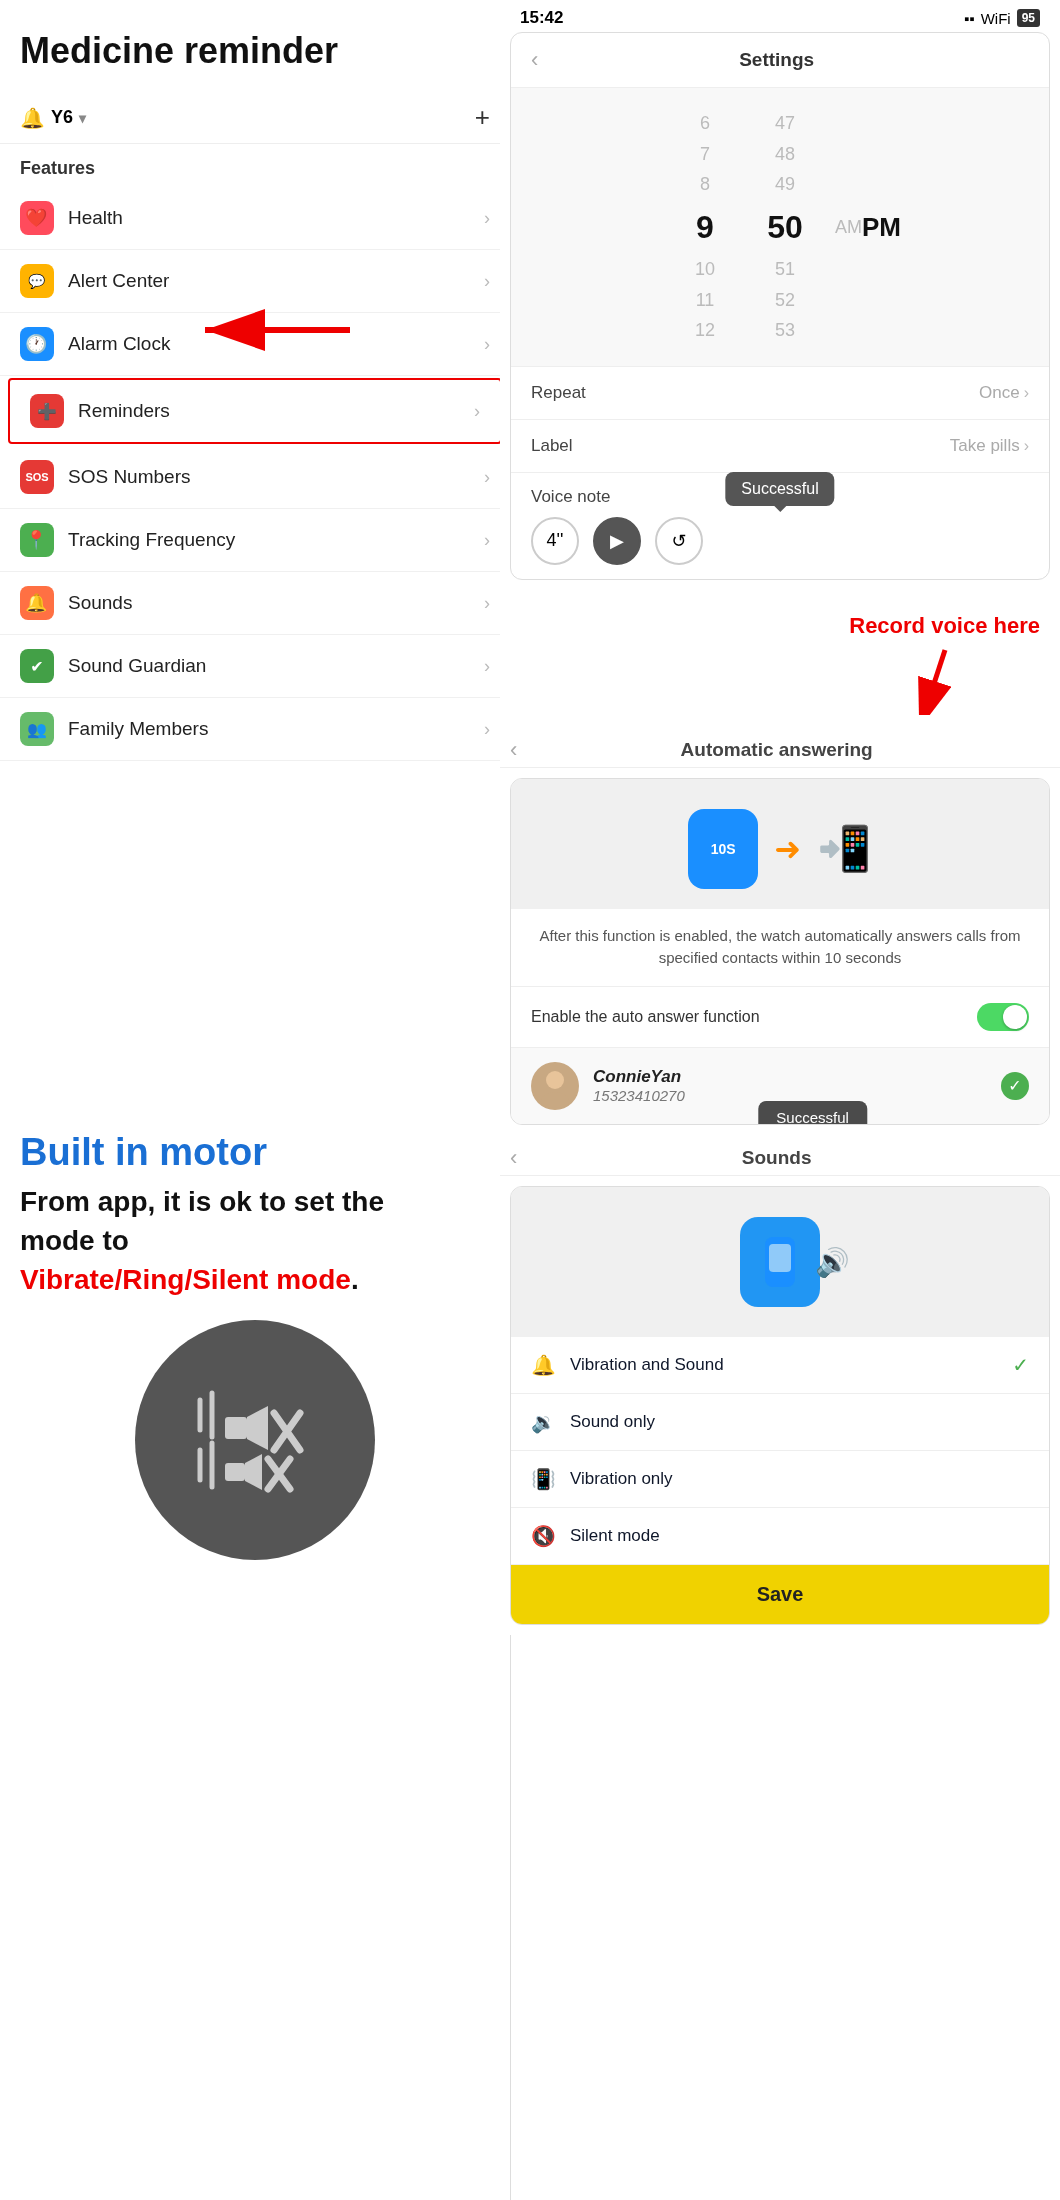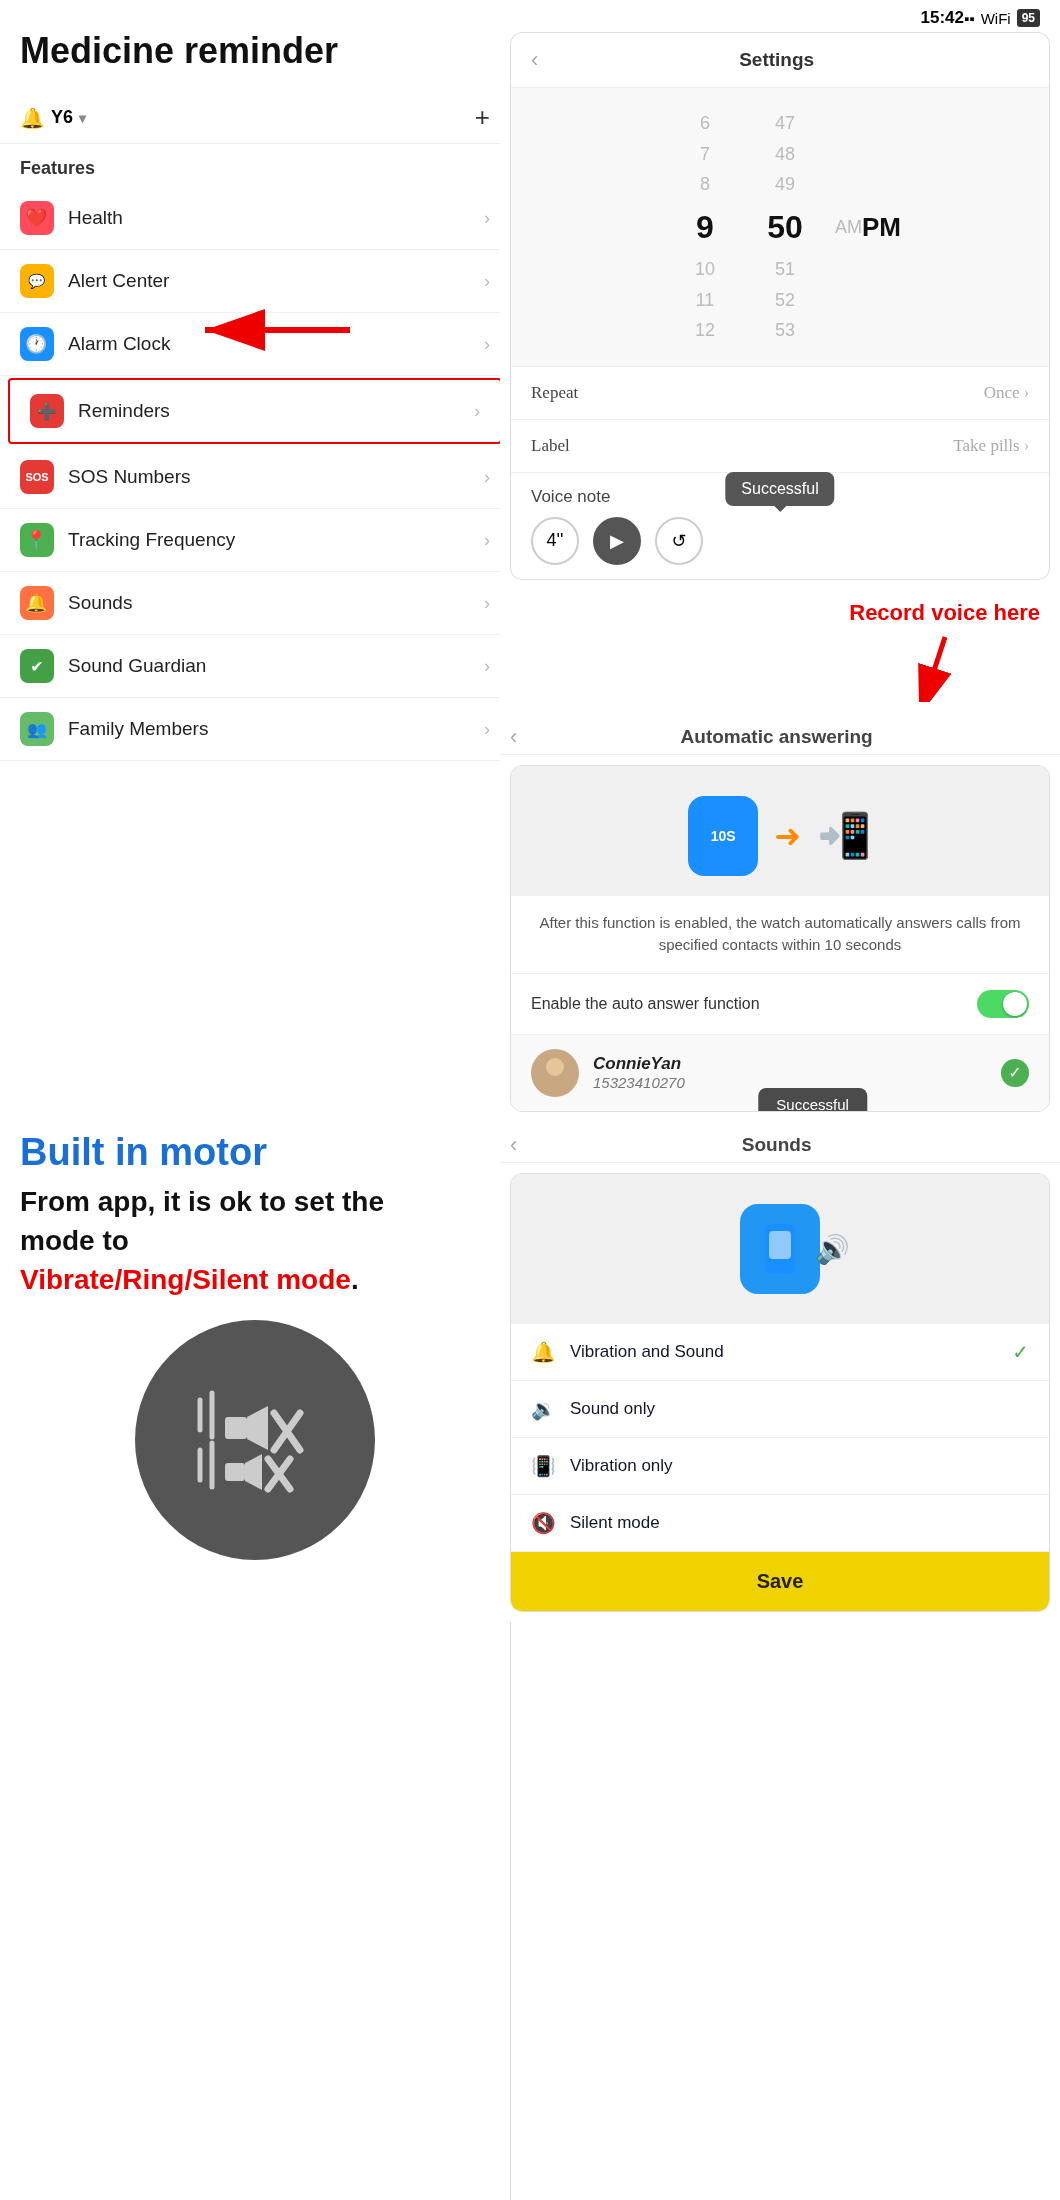--- a/index.html
+++ b/index.html
@@ -112,21 +112,21 @@
       position: absolute;
       right: 0;
       top: 0;
       width: 560px;
       background: #fff;
     }
 
     
     .phone-status-bar {
       display: flex;
-      justify-content: flex-end;
+      justify-content: space-between;
       align-items: center;
       padding: 8px 20px 4px 20px;
       background: #fff;
     }
     .status-time { font-size: 17px; font-weight: 600; }
     .status-icons { display: flex; align-items: center; gap: 6px; font-size: 15px; }
     .battery-badge {
       background: #333;
       color: #fff;
       font-size: 12px;
@@ -209,21 +209,20 @@
       padding: 4px 20px;
     }
 
     
     .settings-row {
       display: flex;
       align-items: center;
       justify-content: space-between;
       padding: 16px 20px;
       border-top: 1px solid #eee;
-      font-family: Liberation Serif, serif;
     }
     .settings-row .row-label { font-size: 17px; color: #444; }
     .settings-row .row-value { font-size: 17px; color: #aaa; display: flex; align-items: center; gap: 4px; }
     .settings-row .row-value .chev { font-size: 16px; color: #bbb; }
 
     
     .voice-note-section {
       padding: 14px 20px;
       border-top: 1px solid #eee;
     }
@@ -682,21 +681,21 @@
         <div class="voice-btn">
           <span>4''</span>
         </div>
         <div class="voice-btn play">▶</div>
         <div class="voice-btn">↺</div>
       </div>
     </div>
   </div>
 
   <div style="position:relative;margin:0 10px;padding:4px 0 8px 0;">
-    <div style="display:flex;align-items:flex-start;">
+    <div style="display:flex;align-items:flex-start;margin-top:13px;">
 
       <div style="flex:1;"></div>
       <div style="text-align:center;">
         <div class="red-annotation">Record voice here</div>
         <svg width="60" height="70" viewBox="0 0 60 70">
           <defs>
             <marker id="arrowhead2" markerWidth="10" markerHeight="7" refX="5" refY="3.5" orient="auto">
               <polygon points="0 0, 10 3.5, 0 7" fill="#e00"></polygon>
             </marker>
           </defs>

